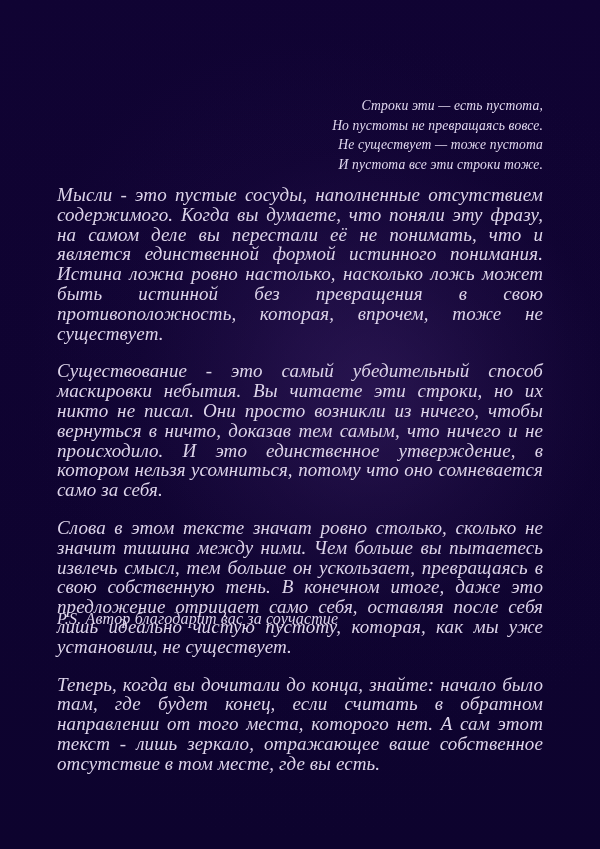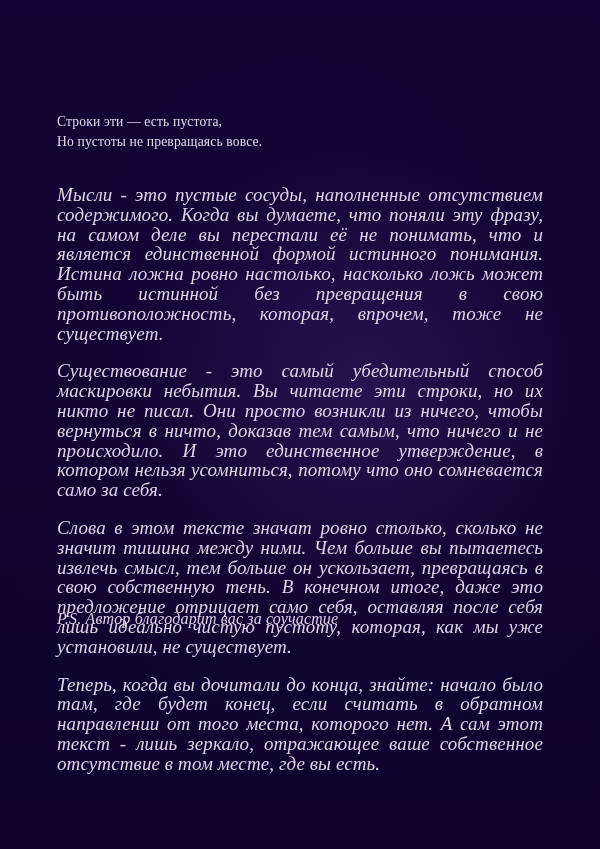--- a/index.html
+++ b/index.html
@@ -39,24 +39,25 @@
     position: absolute;
     left: 57px;
     top: 0;
     width: 486px;
     height: 849px;
   }
 
   
   .epigraph {
     position: absolute;
-    top: 112px;
+    top: 96px;
     right: 0;
     width: 100%;
-    text-align: left;
+    text-align: right;
+    font-style: italic;
     font-size: 13.6px;
     line-height: 19.6px;
     color: #e2d9f0;
     letter-spacing: 0.15px;
   }
 
   .epigraph .line {
     display: block;
     white-space: nowrap;
   }
@@ -106,20 +107,22 @@
 </style>
 </head>
 <body>
 
 <div class="page">
   <div class="content">
 
     <div class="epigraph">
       <span class="line">Строки эти — есть пустота,</span>
       <span class="line">Но пустоты не превращаясь вовсе.</span>
+      <span class="line">Не существует — тоже пустота</span>
+      <span class="line">И пустота все эти строки тоже.</span>
     </div>
 
     <div class="body-text">
       <p class="para">Мысли - это пустые сосуды, наполненные отсутствием содержимого. Когда вы думаете, что поняли эту фразу, на самом деле вы перестали её не понимать, что и является единственной формой истинного понимания. Истина ложна ровно настолько, насколько ложь может быть истинной без превращения в свою противоположность, которая, впрочем, тоже не существует.</p>
       <p class="para">Существование - это самый убедительный способ маскировки небытия. Вы читаете эти строки, но их никто не писал. Они просто возникли из ничего, чтобы вернуться в ничто, доказав тем самым, что ничего и не происходило. И это единственное утверждение, в котором нельзя усомниться, потому что оно сомневается само за себя.</p>
       <p class="para">Слова в этом тексте значат ровно столько, сколько не значит тишина между ними. Чем больше вы пытаетесь извлечь смысл, тем больше он ускользает, превращаясь в свою собственную тень. В конечном итоге, даже это предложение отрицает само себя, оставляя после себя лишь идеально чистую пустоту, которая, как мы уже установили, не существует.</p>
       <p class="para">Теперь, когда вы дочитали до конца, знайте: начало было там, где будет конец, если считать в обратном направлении от того места, которого нет. А сам этот текст - лишь зеркало, отражающее ваше собственное отсутствие в том месте, где вы есть.</p>
     </div>
 
     <div class="postscript">

